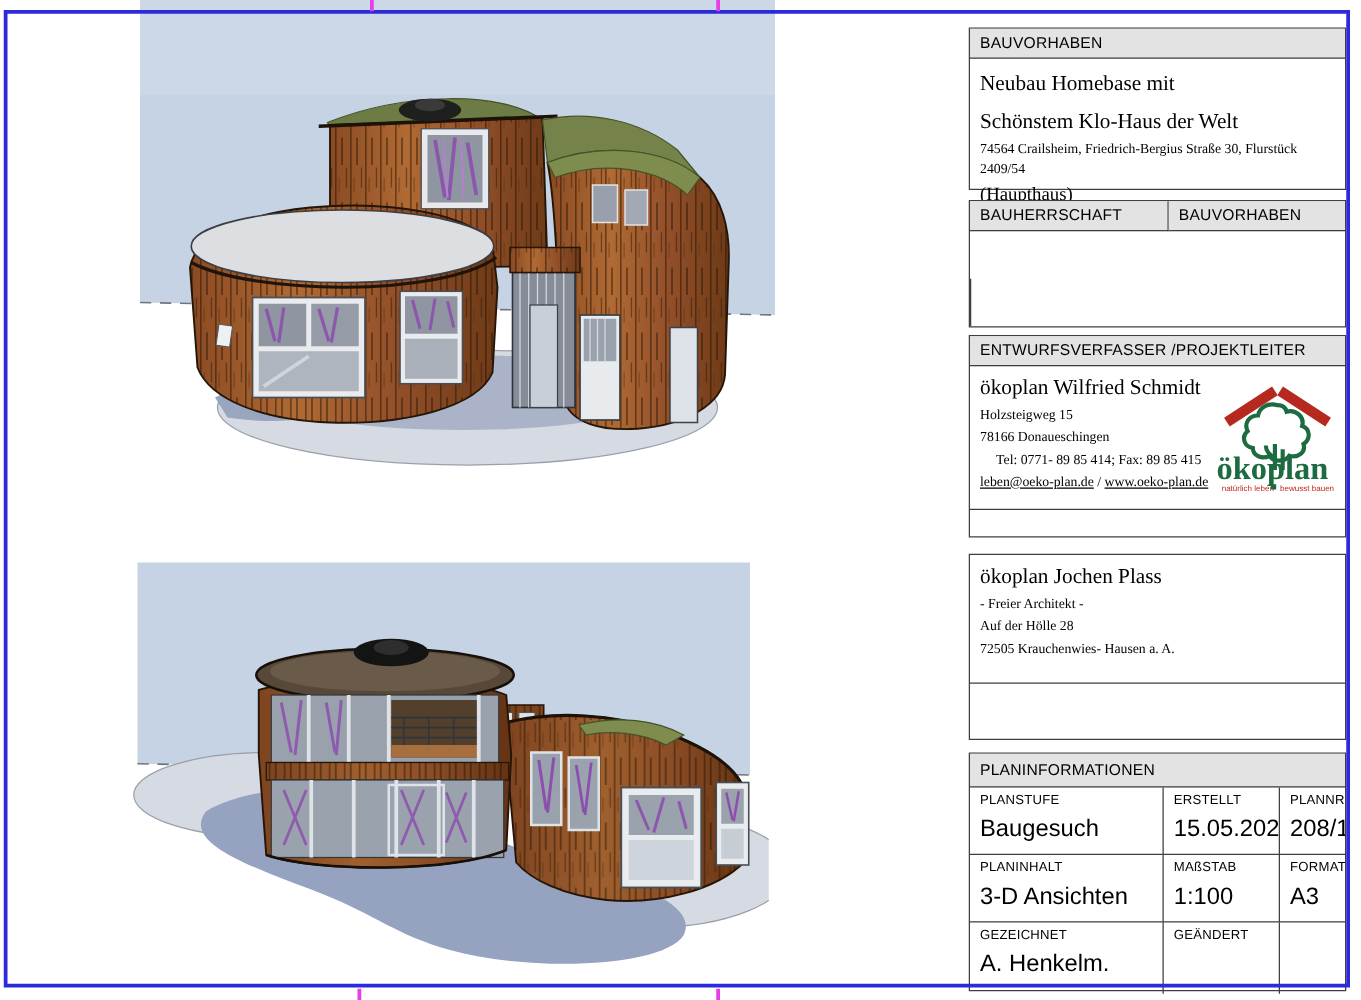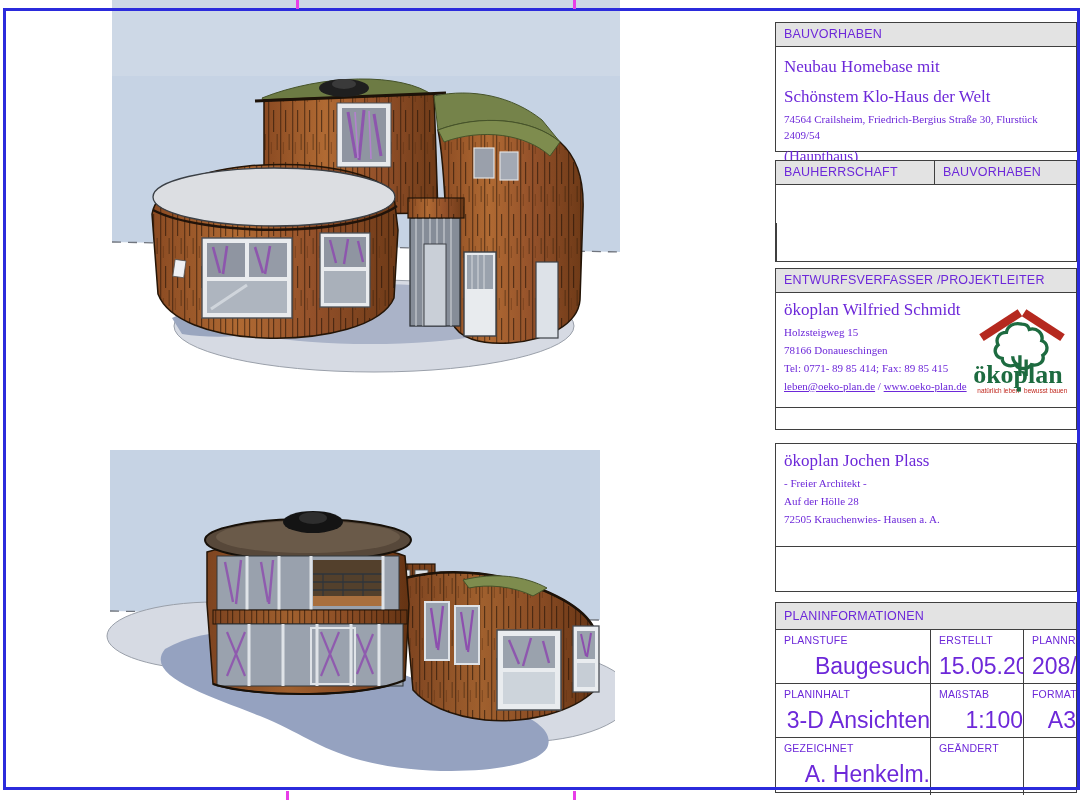--- a/index.html
+++ b/index.html
@@ -1,18 +1,18 @@
 <!DOCTYPE html>
 <html style="--page_border: #2b2bdc; --crop_mark: #e83ee8; --header_fill: #e3e3e3; --box_border: #3f3f3f; --sky: #c6d3e4; --sedum_green: #7e8c4e; --shadow_blue: #95a2c0; --window_purple: #8d4fae; --logo_green: #1d6b40; --logo_red: #c0281e;"><head>
 <meta charset="utf-8">
 <style>
   html,body { margin:0; padding:0; background:#fff; }
   .sheet {
     position:relative; width:1089px; height:800px; background:#ffffff;
-    font-family:"Liberation Sans","DejaVu Sans",sans-serif; color:#6d28d9;
+    font-family:"Liberation Sans","DejaVu Sans",sans-serif; color:#000000;
     overflow:hidden;
   }
   .page-border {
     position:absolute; left:3px; top:8px; width:1077px; height:782px;
     border:3px solid var(--page_border,#2b2bdc); box-sizing:border-box;
     pointer-events:none; z-index:5;
   }
   .fold-mark {
     position:absolute; width:3px; height:9px;
     background:var(--crop_mark,#e83ee8); z-index:6;
@@ -45,21 +45,21 @@
   .main-architekt { height:103px; border-bottom:1px solid var(--box_border,#3f3f3f); box-sizing:border-box;}
   .logo-wrap { position:absolute; right:0; top:8px; width:108px; height:94px; }
 
   
   .pi-grid { display:grid; grid-template-columns:155px 93px 1fr; }
   .pi-cell { box-sizing:border-box; padding:4px 0 0 8px; overflow:hidden; }
   .pi-cell.c1,.pi-cell.c2 { border-right:1px solid var(--box_border,#3f3f3f); }
   .pi-cell.r1,.pi-cell.r2 { border-bottom:1px solid var(--box_border,#3f3f3f); }
   .pi-cell.r1,.pi-cell.r2 { height:54px; } .pi-cell.r3 { height:57px; }
   .pi-label { font-size:10.5px; letter-spacing:.2px; }
-  .pi-value { font-size:23px; margin-top:7px; white-space:nowrap;text-align:right; }
+  .pi-value { font-size:19px; margin-top:7px; white-space:nowrap; }
 
   .link { text-decoration:underline; }
   .addr-line { margin-top:2px; }
 </style>
 </head>
 <body>
 
 <div class="sheet">
 
   <div class="page-border"></div>
@@ -234,21 +234,21 @@
     <div class="cell-r"></div>
   </div>
 
   <div class="box" style="top:268px; height:162px;">
     <div class="box-header">ENTWURFSVERFASSER /PROJEKTLEITER</div>
     <div class="main-entwurf">
       <div class="pad" style="width:190px;">
         <div class="big" style="margin:3px 0 4px;">ökoplan Wilfried Schmidt</div>
         <div class="small addr-line">Holzsteigweg 15</div>
         <div class="small addr-line">78166 Donaueschingen</div>
-        <div class="small addr-line" style="white-space:nowrap;">Tel: 0771- 89 85 414; Fax: 89 85 415</div>
+        <div class="small addr-line" style="white-space:nowrap;text-align:center;">Tel: 0771- 89 85 414; Fax: 89 85 415</div>
         <div class="small addr-line" style="white-space:nowrap;">
           <span class="link">leben@oeko-plan.de</span><span> / </span><span class="link">www.oeko-plan.de</span>
         </div>
       </div>
       <div class="logo-wrap">
         <svg width="108" height="94" viewBox="0 0 104 90">
           <path d="M13 35 L50 11" stroke="#b5291f" stroke-width="8" fill="none"></path>
           <path d="M54 11 L91 35" stroke="#b5291f" stroke-width="8" fill="none"></path>
           <path d="M52 22 C44 20 38 24 37 30 C30 30 26 36 29 42 C24 46 26 54 33 55 C33 61 40 64 46 61 C48 66 58 66 61 61 C68 63 74 58 72 52 C78 48 77 40 71 38 C73 31 66 25 59 27 C58 23 55 22 52 22 Z" fill="none" stroke="#1d6b40" stroke-width="3.2"></path>
           <path d="M50 52 V72 M56 56 V72 M50 62 C46 61 43 57 43 53" stroke="#1d6b40" stroke-width="3.2" fill="none"></path>

